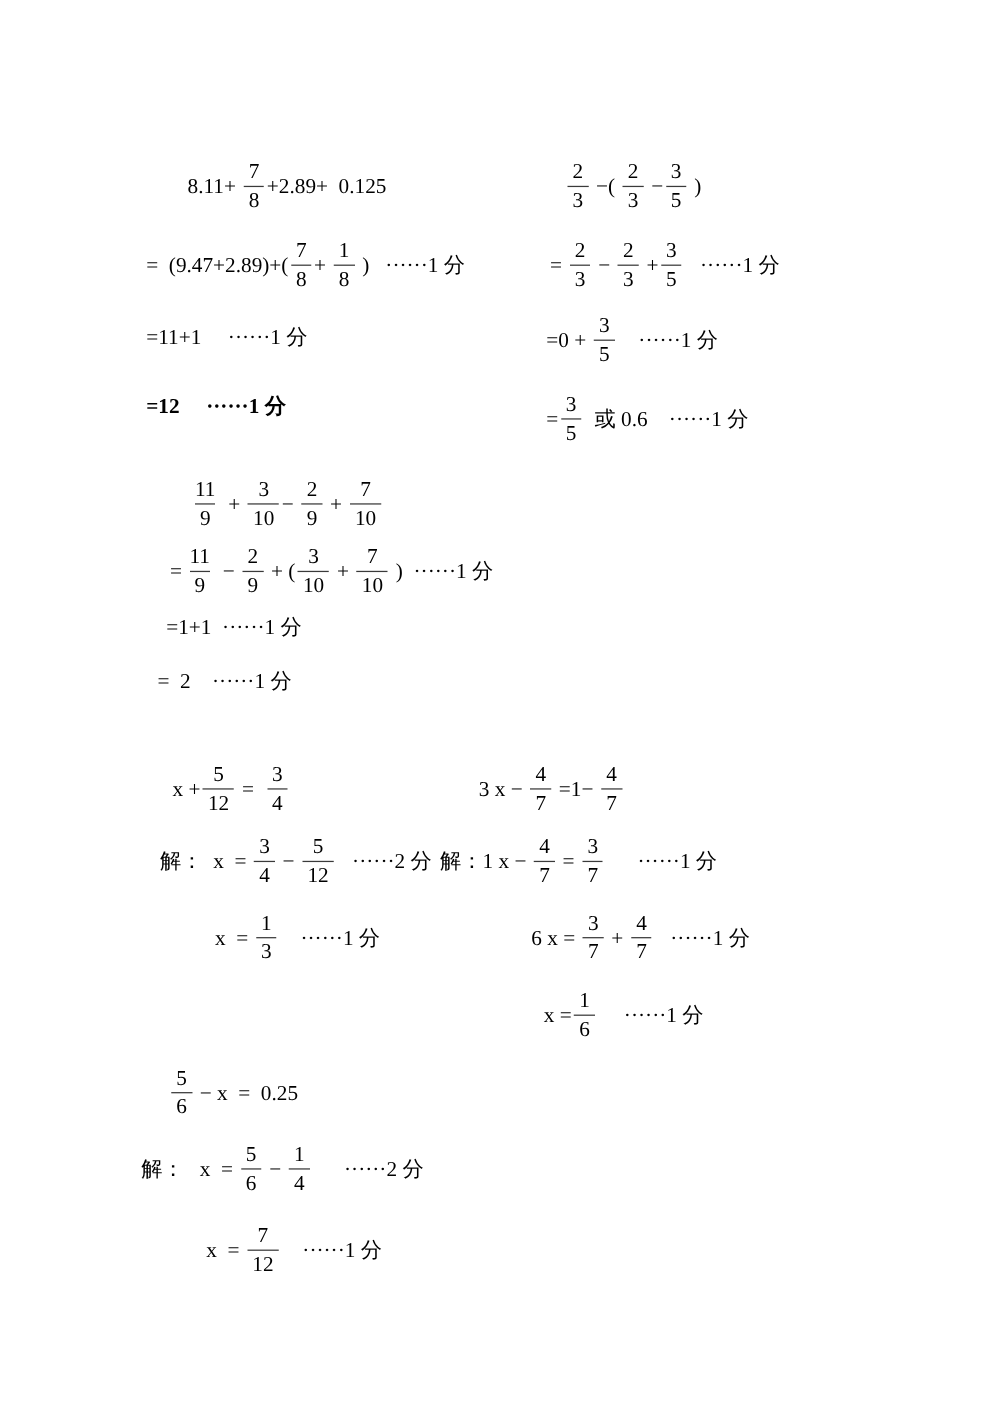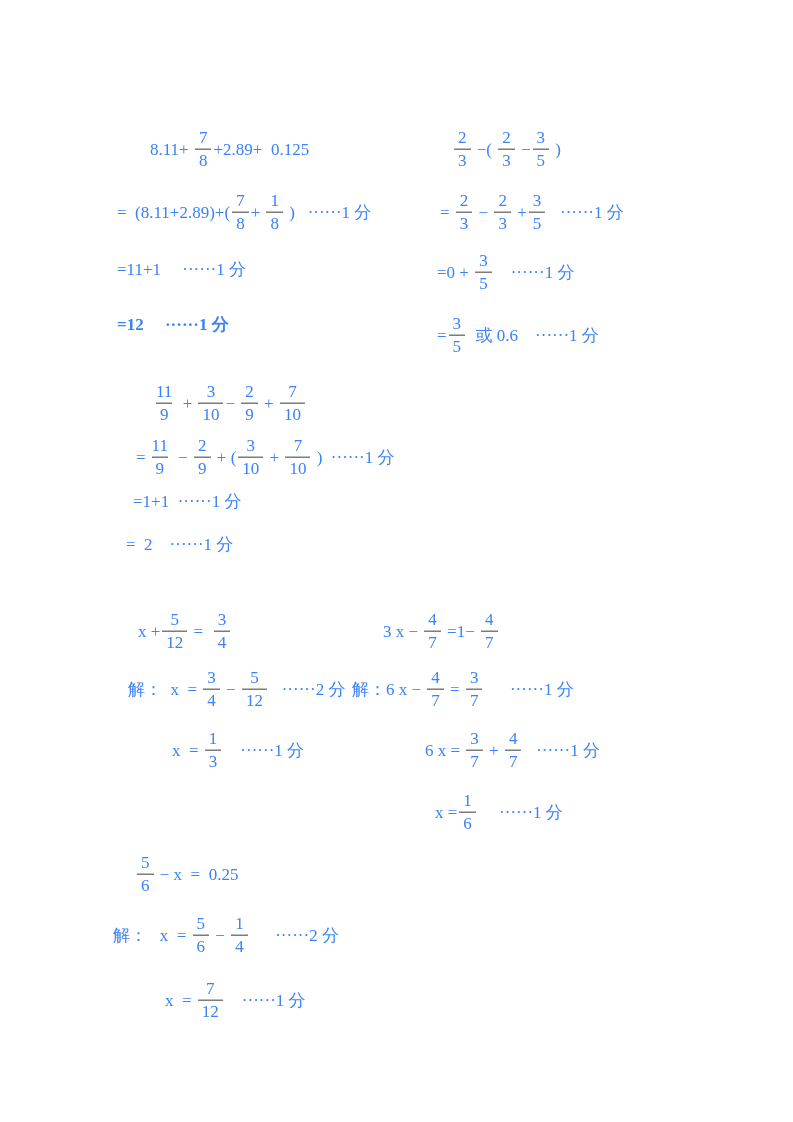--- a/index.html
+++ b/index.html
@@ -2,21 +2,21 @@
 <html><head>
 <meta charset="utf-8">
 <title>Math Worksheet</title>
 <style>
   html,body { margin:0; padding:0; background:#ffffff; }
   .page {
     position:relative;
     width:793px; height:1122px;
     background:#ffffff;
     font-family:"Liberation Serif","DejaVu Serif",serif;
-    color:#3b82f6;
+    color:#000000;
     font-size:17px;
     overflow:hidden;
   }
   .math-line {
     position:absolute;
     display:flex;
     align-items:center;
     white-space:pre;
     transform:translateY(-50%);
     line-height:1.25;
@@ -34,37 +34,37 @@
   .frac .den { border-top:1px solid #3a3a3a; padding:2px 4px 0 4px; display:block; }
   .heading-line { font-size:17.5px; letter-spacing:0.5px; }
 </style>
 </head>
 <body>
 
 <div class="page">
 
   <div class="math-line" style="left:150px; top:149px;"><span class="mtext">8.11+ </span><span class="frac"><span class="num">7</span><span class="den">8</span></span><span class="mtext">+2.89+  0.125</span></div>
   <div class="math-line" style="left:452px; top:149px;"><span class="frac"><span class="num">2</span><span class="den">3</span></span><span class="mtext"> −( </span><span class="frac"><span class="num">2</span><span class="den">3</span></span><span class="mtext"> −</span><span class="frac"><span class="num">3</span><span class="den">5</span></span><span class="mtext"> )</span></div>
-  <div class="math-line" style="left:117px; top:212px;"><span class="mtext">=  (8.11+2.89)+(</span><span class="frac"><span class="num">7</span><span class="den">8</span></span><span class="mtext">+ </span><span class="frac"><span class="num">1</span><span class="den">8</span></span><span class="mtext"> )   ······1 分</span></div>
+  <div class="math-line" style="left:117px; top:212px;"><span class="mtext">=  (9.47+2.89)+(</span><span class="frac"><span class="num">7</span><span class="den">8</span></span><span class="mtext">+ </span><span class="frac"><span class="num">1</span><span class="den">8</span></span><span class="mtext"> )   ······1 分</span></div>
   <div class="math-line" style="left:440px; top:212px;"><span class="mtext">= </span><span class="frac"><span class="num">2</span><span class="den">3</span></span><span class="mtext"> − </span><span class="frac"><span class="num">2</span><span class="den">3</span></span><span class="mtext"> +</span><span class="frac"><span class="num">3</span><span class="den">5</span></span><span class="mtext">   ······1 分</span></div>
   <div class="math-line" style="left:117px; top:270px;text-align:right;"><span class="mtext">=11+1     ······1 分</span></div>
   <div class="math-line" style="left:437px; top:272px;"><span class="mtext">=0 + </span><span class="frac"><span class="num">3</span><span class="den">5</span></span><span class="mtext">    ······1 分</span></div>
   <div class="math-line" style="left:117px; top:325px;font-weight:bold;"><span class="mtext">=12     ······1 分</span></div>
   <div class="math-line" style="left:437px; top:335px;"><span class="mtext">=</span><span class="frac"><span class="num">3</span><span class="den">5</span></span><span class="mtext">  或 0.6    ······1 分</span></div>
 
   <div class="math-line" style="left:150px; top:403px;"><span class="frac"><span class="num">11</span><span class="den">9</span></span><span class="mtext"> + </span><span class="frac"><span class="num">3</span><span class="den">10</span></span><span class="mtext">− </span><span class="frac"><span class="num">2</span><span class="den">9</span></span><span class="mtext"> + </span><span class="frac"><span class="num">7</span><span class="den">10</span></span></div>
   <div class="math-line" style="left:136px; top:457px;"><span class="mtext">=</span><span class="frac"><span class="num">11</span><span class="den">9</span></span><span class="mtext"> − </span><span class="frac"><span class="num">2</span><span class="den">9</span></span><span class="mtext"> + (</span><span class="frac"><span class="num">3</span><span class="den">10</span></span><span class="mtext"> + </span><span class="frac"><span class="num">7</span><span class="den">10</span></span><span class="mtext"> )  ······1 分</span></div>
   <div class="math-line" style="left:133px; top:502px;"><span class="mtext">=1+1  ······1 分</span></div>
   <div class="math-line" style="left:126px; top:545px;"><span class="mtext">=  2    ······1 分</span></div>
 
 
   <div class="math-line" style="left:138px; top:631px;"><span class="mtext">x +</span><span class="frac"><span class="num">5</span><span class="den">12</span></span><span class="mtext"> =  </span><span class="frac"><span class="num">3</span><span class="den">4</span></span></div>
   <div class="math-line" style="left:383px; top:631px;"><span class="mtext">3 x − </span><span class="frac"><span class="num">4</span><span class="den">7</span></span><span class="mtext"> =1− </span><span class="frac"><span class="num">4</span><span class="den">7</span></span></div>
   <div class="math-line" style="left:128px; top:689px;"><span class="mtext">解：  x  = </span><span class="frac"><span class="num">3</span><span class="den">4</span></span><span class="mtext"> − </span><span class="frac"><span class="num">5</span><span class="den">12</span></span><span class="mtext">   ······2 分</span></div>
-  <div class="math-line" style="left:352px; top:689px;"><span class="mtext">解：6 x − </span><span class="frac"><span class="num">4</span><span class="den">7</span></span><span class="mtext"> = </span><span class="frac"><span class="num">3</span><span class="den">7</span></span><span class="mtext">      ······1 分</span></div>
+  <div class="math-line" style="left:352px; top:689px;"><span class="mtext">解：1 x − </span><span class="frac"><span class="num">4</span><span class="den">7</span></span><span class="mtext"> = </span><span class="frac"><span class="num">3</span><span class="den">7</span></span><span class="mtext">      ······1 分</span></div>
   <div class="math-line" style="left:172px; top:750px;"><span class="mtext">x  = </span><span class="frac"><span class="num">1</span><span class="den">3</span></span><span class="mtext">    ······1 分</span></div>
   <div class="math-line" style="left:425px; top:750px;"><span class="mtext">6 x = </span><span class="frac"><span class="num">3</span><span class="den">7</span></span><span class="mtext"> + </span><span class="frac"><span class="num">4</span><span class="den">7</span></span><span class="mtext">   ······1 分</span></div>
   <div class="math-line" style="left:435px; top:812px;"><span class="mtext">x =</span><span class="frac"><span class="num">1</span><span class="den">6</span></span><span class="mtext">     ······1 分</span></div>
 
   <div class="math-line" style="left:135px; top:874px;"><span class="frac"><span class="num">5</span><span class="den">6</span></span><span class="mtext"> − x  =  0.25</span></div>
   <div class="math-line" style="left:113px; top:935px;"><span class="mtext">解：   x  = </span><span class="frac"><span class="num">5</span><span class="den">6</span></span><span class="mtext"> − </span><span class="frac"><span class="num">1</span><span class="den">4</span></span><span class="mtext">      ······2 分</span></div>
   <div class="math-line" style="left:165px; top:1000px;"><span class="mtext">x  = </span><span class="frac"><span class="num">7</span><span class="den">12</span></span><span class="mtext">    ······1 分</span></div>
 </div>
 
 </body></html>

